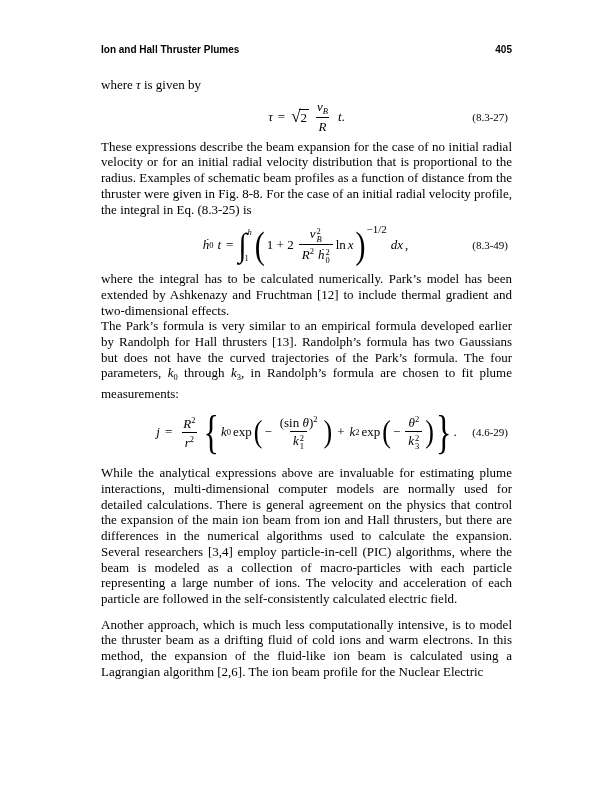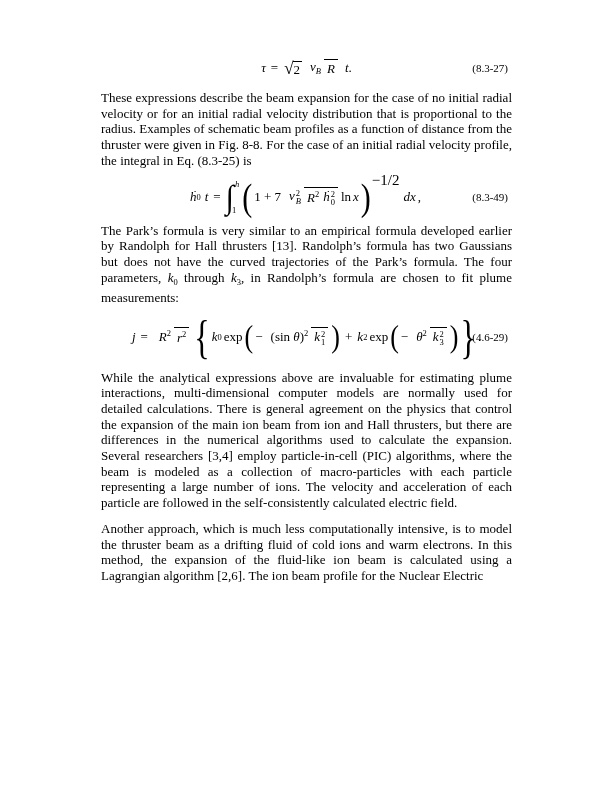--- a/index.html
+++ b/index.html
@@ -29,52 +29,57 @@
   }
   .eq1row { margin: 6px 0 4px; height: 36px; }
   .eq2row { margin: 4px 0 2px; height: 48px; }
   .eq3row { margin: 4px 0 6px; height: 54px; }
   .eqnum { position: absolute; right: 4px; top: 50%; transform: translateY(-50%); font-size: 11px; font-style: normal; }
 
   .mrel { margin: 0 5px; }
   .sp-l { margin-left: 4px; }
   .sp-s { margin: 0 2px; }
 
-  .frac { display: inline-flex; flex-direction: row; align-items: center; vertical-align: middle; margin: 0 3px; line-height: 1.2; }
+  .frac { display: inline-flex; flex-direction: column; align-items: center; vertical-align: middle; margin: 0 3px; line-height: 1.2; }
   .frac .num { padding: 0 3px 1px; text-align: center; white-space: nowrap; }
   .frac .den { border-top: 1px solid #000; padding: 1px 3px 0; text-align: center; white-space: nowrap; }
 
   .sub { font-size: 8.5px; vertical-align: -2.5px; font-style: normal; }
   .sub.it { font-style: italic; }
   .sup { font-size: 8.5px; vertical-align: 4.5px; font-style: normal; }
 
   .ss { display: inline-flex; flex-direction: column; align-items: flex-start; font-size: 8.5px; line-height: 8px; vertical-align: middle; margin-left: 1px; font-style: normal; }
   .ss .t {} .ss .b {}
 
   .sqrt { display: inline-flex; align-items: flex-start; margin: 0 2px 0 1px; }
   .sqrt .sign { font-size: 17px; line-height: 15px; font-style: normal; }
   .sqrt .rad { border-top: 1px solid #000; padding: 1px 2px 0 1px; margin-left: -1px; line-height: 13px; font-style: normal; }
 
   .bp { display: inline-block; font-style: normal; line-height: 1; }
   .paren-lg { font-size: 30px; transform: scaleY(1.25); }
   .paren-md { font-size: 26px; transform: scaleY(1.25); }
   .brace-lg { font-size: 32px; transform: scaleY(1.45); margin: 0 2px; }
-  .psup { font-size: 15px; position: relative; top: -16px; margin-left: 1px; font-style: normal; }
+  .psup { font-size: 11px; position: relative; top: -16px; margin-left: 1px; font-style: normal; }
 
   .int { display: inline-block; font-size: 30px; line-height: 1; transform: scaleY(1.1); font-style: normal; margin-right: 1px; }
   .intlim { display: inline-flex; flex-direction: column; justify-content: space-between; height: 34px; font-size: 8.5px; line-height: 8px; margin-right: 3px; }
   .intlim .t { font-style: italic; } .intlim .b { font-style: normal; margin-left: -3px; }
 </style>
 </head>
 <body>
 
 <div class="page">
   <div class="content">
 
+    <div class="runhead">
+      <span>Ion and Hall Thruster Plumes</span>
+      <span>405</span>
+    </div>
 
+    <p class="para intro"><span>where </span><span class="it">τ</span><span> is given by</span></p>
 
     <div class="eqrow eq1row">
       <span class="mvar">τ</span>
       <span class="mrel">=</span>
       <span class="sqrt">
         <span class="sign">√</span>
         <span class="rad">2</span>
       </span>
       <span class="frac">
         <span class="num"><span class="mvar">v</span><span class="sub it">B</span></span>
@@ -91,40 +96,41 @@
       <span class="mvar">ḣ</span>
         <span class="sub">0</span>
       <span class="mvar sp-l">t</span>
       <span class="mrel">=</span>
       <span class="int">∫</span>
       <span class="intlim">
         <span class="t">h</span>
         <span class="b">1</span>
       </span>
       <span class="bp paren-lg">(</span>
-      <span class="sp-s">1 + 7</span>
+      <span class="sp-s">1 + 2</span>
       <span class="frac">
         <span class="num"><span class="mvar">v</span><span class="ss">
               <span class="t">2</span>
               <span class="b it">B</span>
             </span></span>
         <span class="den"><span class="mvar">R</span><span class="sup">2</span><span class="mvar sp-l">ḣ</span><span class="ss">
               <span class="t">2</span>
               <span class="b">0</span>
             </span></span>
       </span>
       <span>ln</span>
       <span class="mvar sp-s">x</span>
       <span class="bp paren-lg">)</span>
       <span class="psup">−1/2</span>
       <span class="mvar sp-l">dx</span>
       <span class="sp-s">,</span>
       <span class="eqnum">(8.3-49)</span>
     </div>
 
+    <p class="para">where the integral has to be calculated numerically. Park’s model has been extended by Ashkenazy and Fruchtman [12] to include thermal gradient and two-dimensional effects.</p>
 
     <p class="para mt8"><span>The Park’s formula is very similar to an empirical formula developed earlier by Randolph for Hall thrusters [13]. Randolph’s formula has two Gaussians but does not have the curved trajectories of the Park’s formula. The four parameters, </span><span class="mvar">k</span><span class="sub">0</span><span> through </span><span class="mvar">k</span><span class="sub">3</span><span>, in Randolph’s formula are chosen to fit plume measurements:</span></p>
 
     <div class="eqrow eq3row">
       <span class="mvar">j</span>
       <span class="mrel">=</span>
       <span class="frac">
         <span class="num"><span class="mvar">R</span><span class="sup">2</span></span>
         <span class="den"><span class="mvar">r</span><span class="sup">2</span></span>
       </span>

